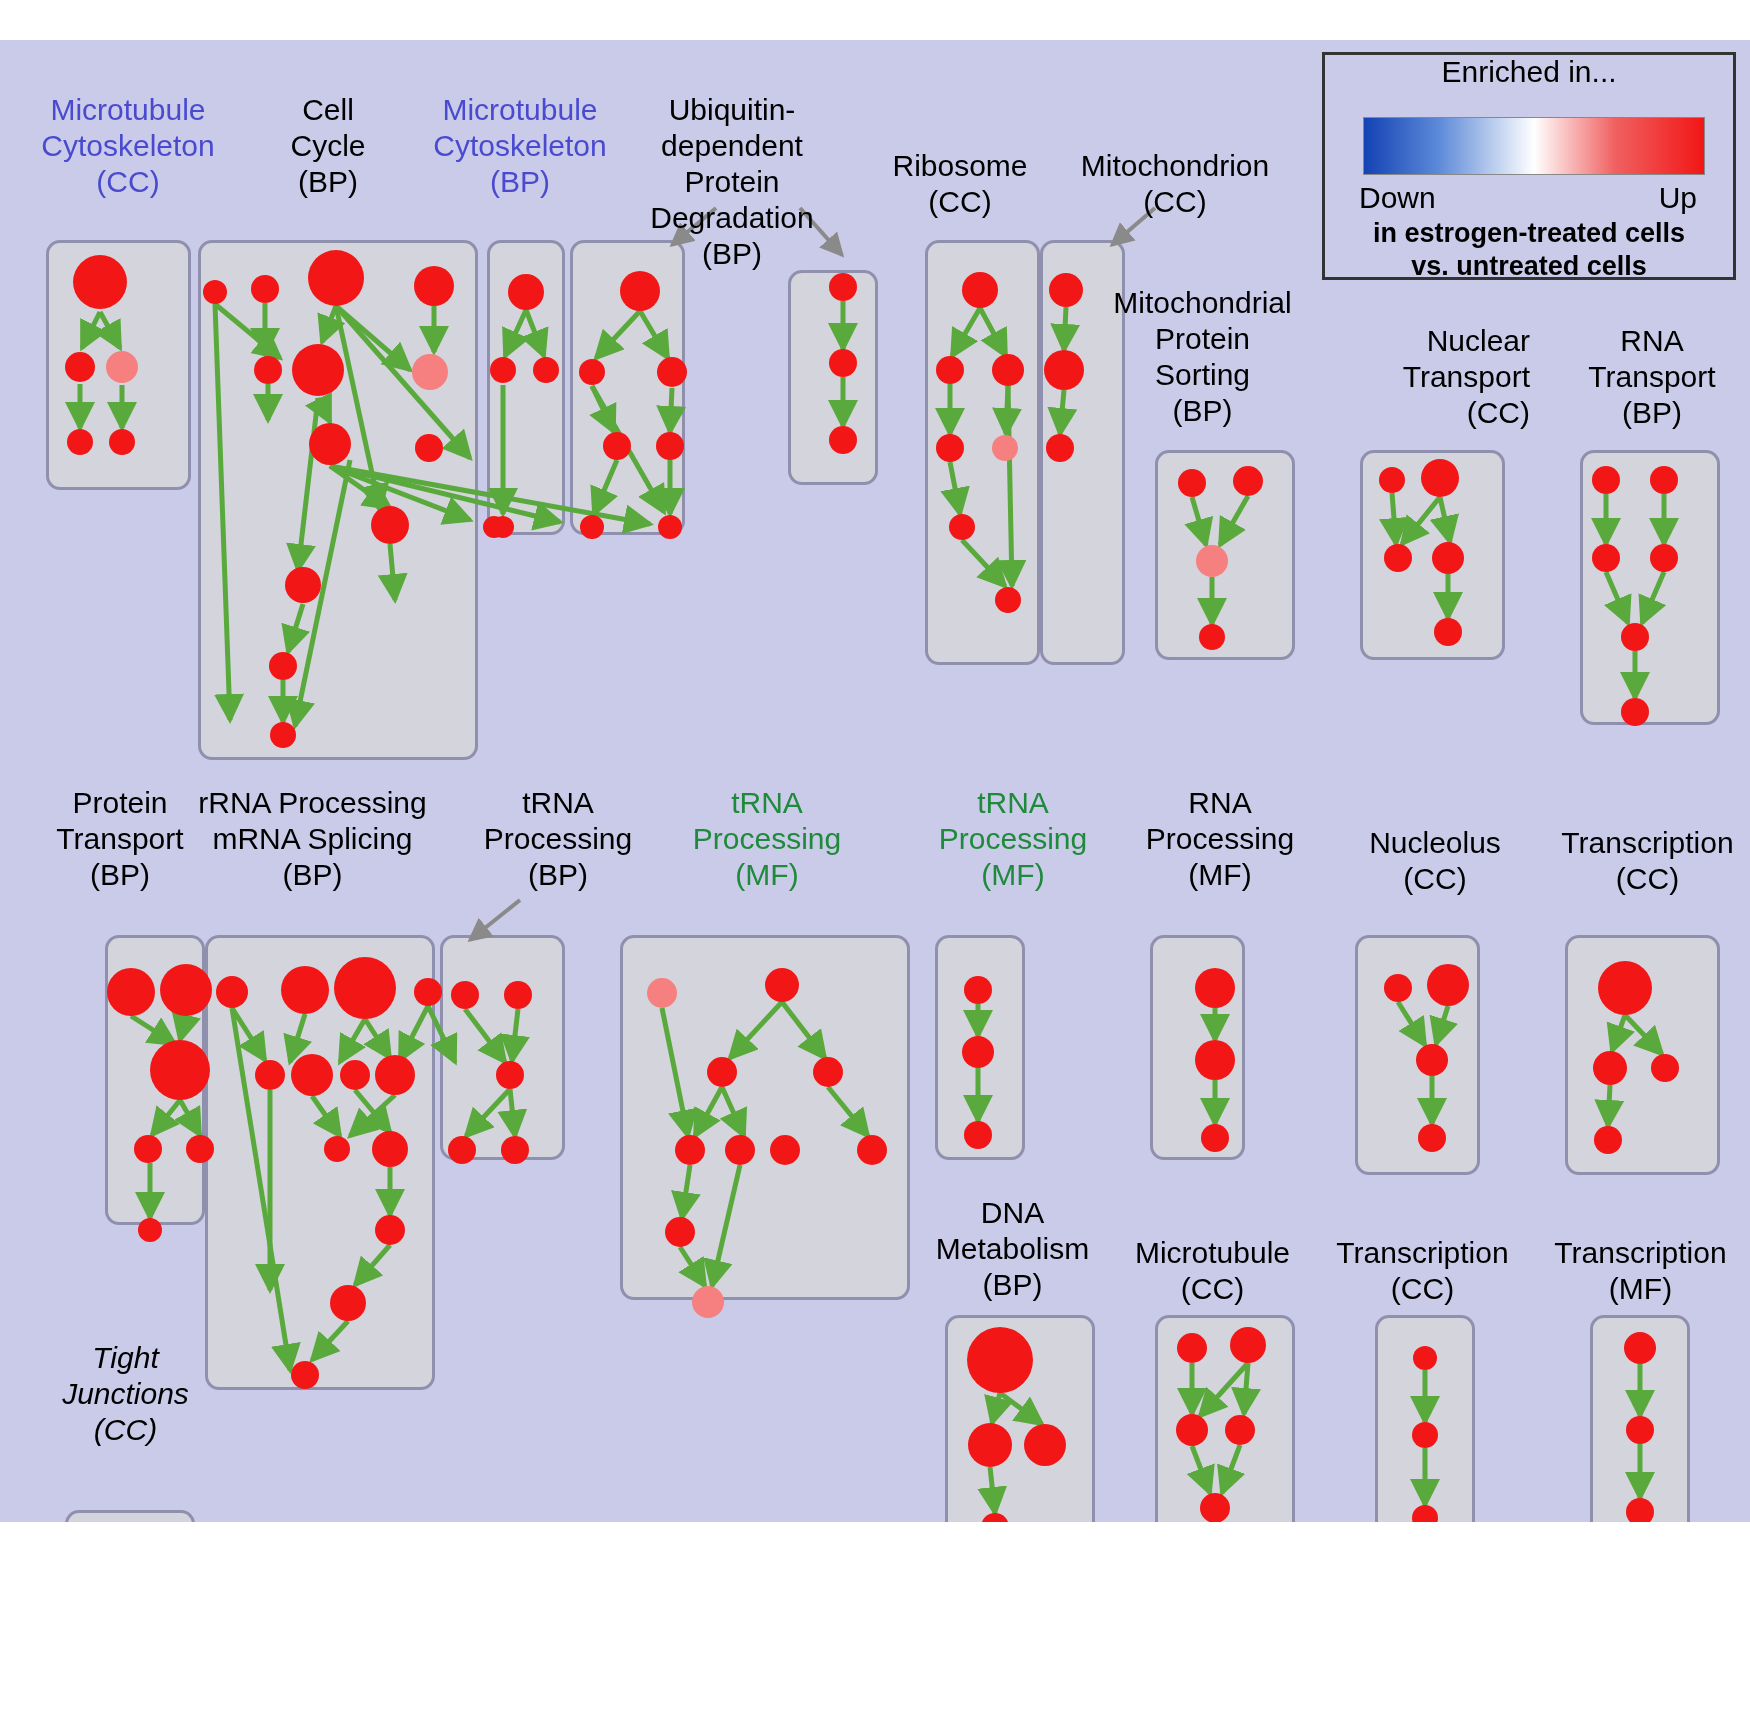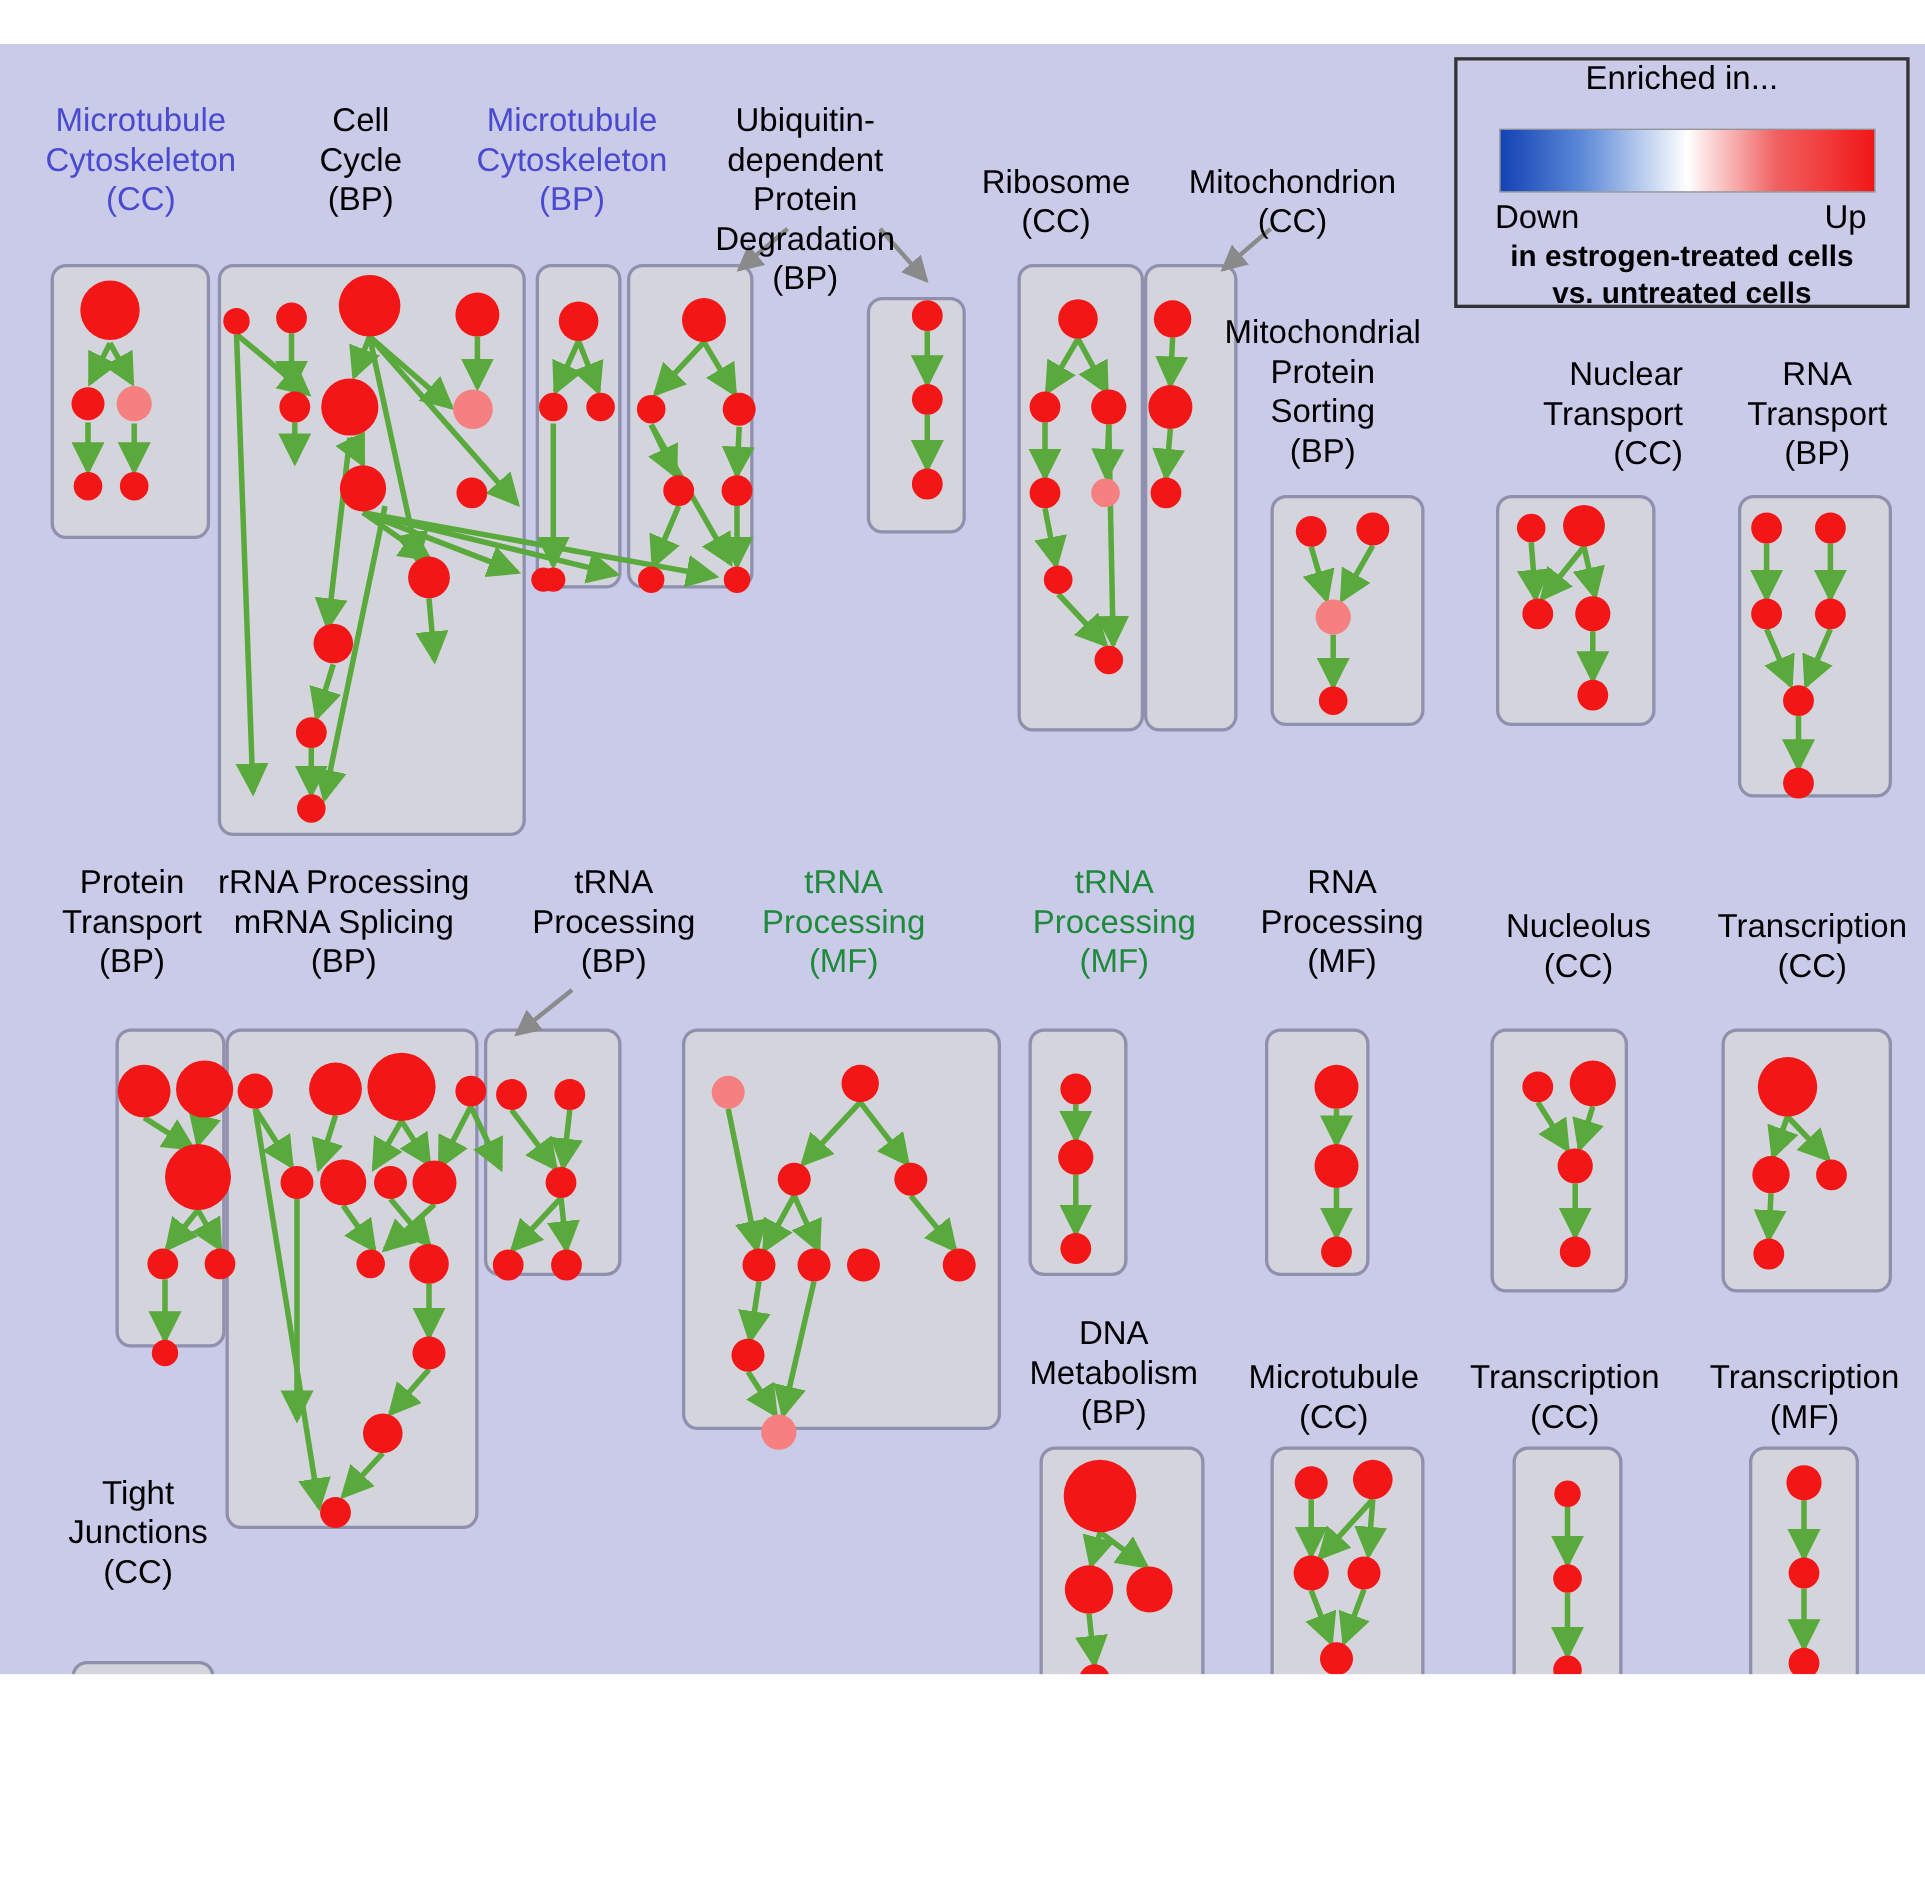--- a/index.html
+++ b/index.html
@@ -475,21 +475,21 @@
 (CC)</div>
       <div class="mod-label" style="left: 910px; top: 1155px; width: 205px;">DNA
 Metabolism
 (BP)</div>
       <div class="mod-label" style="left: 1110px; top: 1195px; width: 205px;">Microtubule
 (CC)</div>
       <div class="mod-label" style="left: 1320px; top: 1195px; width: 205px;">Transcription
 (CC)</div>
       <div class="mod-label" style="left: 1538px; top: 1195px; width: 205px;">Transcription
 (MF)</div>
-      <div class="mod-label" style="left: 38px; top: 1300px; width: 175px;">Tight
+      <div class="mod-label" style="left: 38px; top: 1300px; width: 175px; font-style: italic;">Tight
 Junctions
 (CC)</div>
     </div>
 
 
   <div class="legend" style="left:1322px; top:12px; width:414px; height:228px;">
     <div class="legend-title" style="top:0;">Enriched in...</div>
     <div class="legend-bar" style="left:38px; top:62px; width:340px; height:56px;"></div>
     <div class="legend-side" style="left:34px; top:126px;">Down</div>
     <div class="legend-side" style="right:36px; top:126px;">Up</div>

